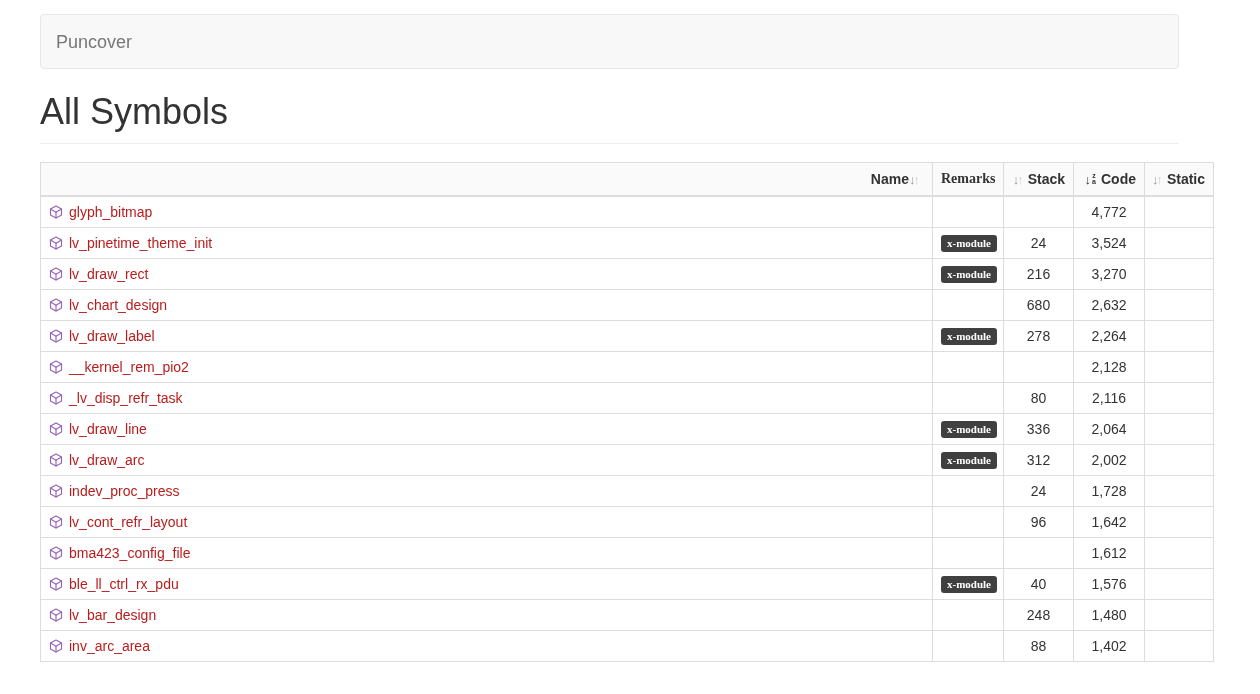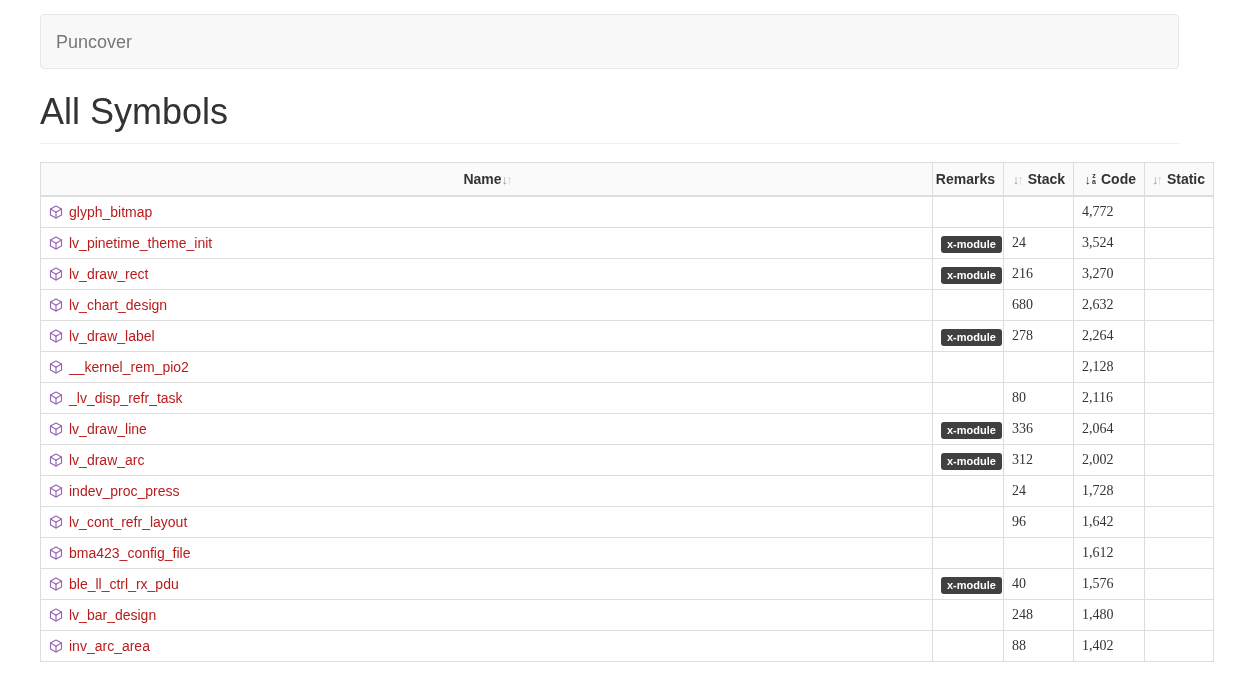--- a/index.html
+++ b/index.html
@@ -65,25 +65,25 @@
     overflow: hidden;
   }
   thead th {
     border-bottom-width: 2px;
     background: #fafafa;
     font-weight: bold;
     cursor: pointer;
     padding: 6px 8px;
   }
   .th-wrap { display: flex; align-items: center; }
-  .al-left    { justify-content: center; margin-left: 7px; }
-  .al-center  { justify-content: flex-end; }
+  .al-left    { justify-content: flex-end; margin-left: 7px; }
+  .al-center  { justify-content: flex-start; font-family: Liberation Serif, serif; }
   .al-right   { justify-content: flex-end; }
 
-  td.al-right  { text-align: left; font-family: Liberation Serif, serif; }
+  td.al-right  { text-align: center; }
   td.al-center { text-align: center; }
 
   
   .sort-both { display: inline-flex; align-items: center; margin-right: 4px; font-weight: normal; }
   .sort-both .ar { font-size: 13px; line-height: 13px; }
   .sort-both .ar.down { color: #999; }
   .sort-both .ar.up   { color: #ccc; margin-left: -2px; }
   .sort-active { display: inline-flex; align-items: center; margin-right: 5px; color: #333; }
   .sort-active .ar { font-size: 13px; line-height: 13px; font-weight: bold; }
   .sort-active .za { display: inline-flex; flex-direction: column; margin-left: 1px; }

